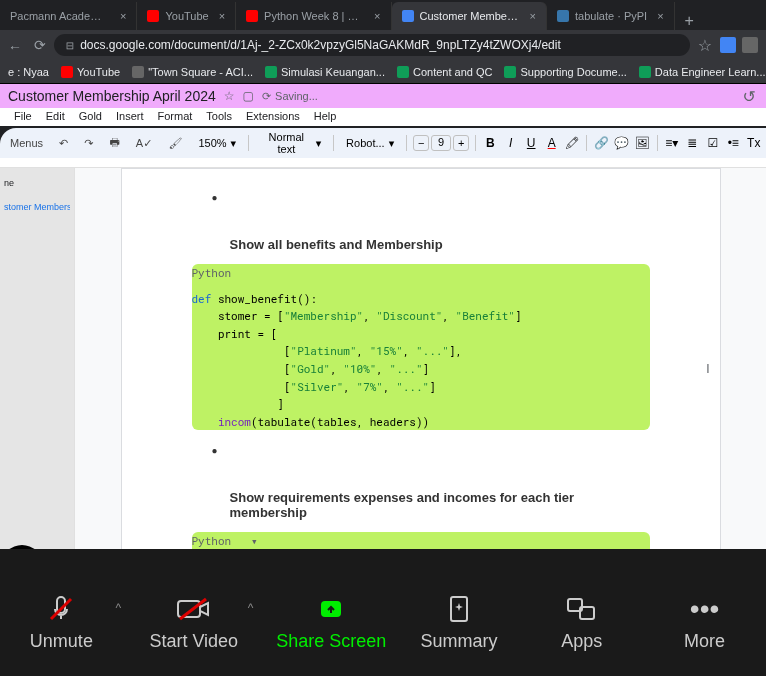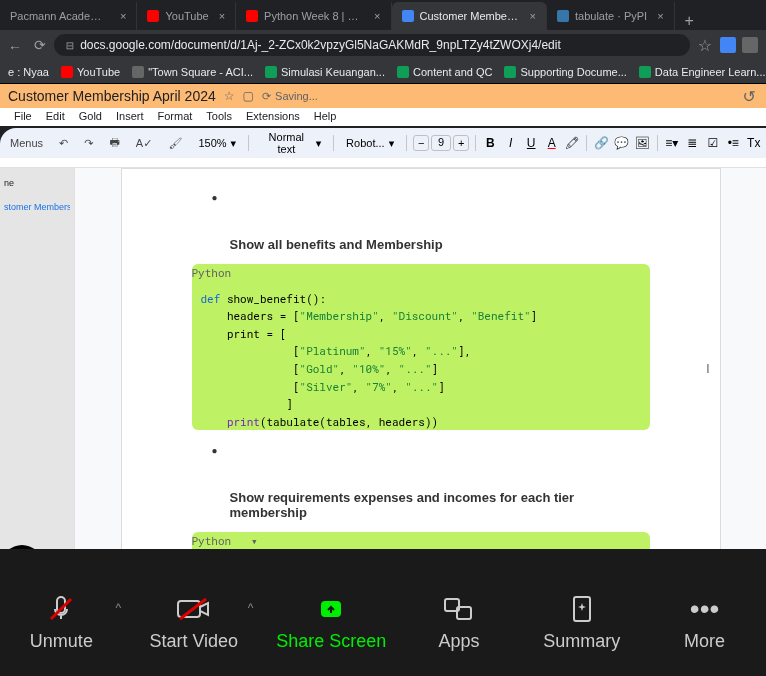--- a/index.html
+++ b/index.html
@@ -23,21 +23,21 @@
     .star-icon { color: #9aa0a6; cursor: pointer; }
     .ext-icons { display: flex; gap: 6px; }
     .ext-icon { width: 16px; height: 16px; border-radius: 2px; cursor: pointer; }
     
     
     .bookmarks { background: #35363a; display: flex; align-items: center; height: 24px; padding: 0 8px; gap: 12px; border-bottom: 1px solid #000; }
     .bookmark { display: flex; align-items: flex-end; gap: 4px; font-size: 11px; color: #e8eaed; cursor: pointer; white-space: nowrap; }
     .bookmark-icon { width: 12px; height: 12px; border-radius: 2px; flex-shrink: 0; }
     
     
-    .docs-header { background: #fdba74; padding: 4px 8px; display: flex; align-items: center; gap: 8px; height: 24px; position: relative; }
+    .docs-header { background: #f0abfc; padding: 4px 8px; display: flex; align-items: center; gap: 8px; height: 24px; position: relative; }
     .doc-title { font-size: 14px; color: #202124; }
     .doc-star { color: #5f6368; cursor: pointer; font-size: 12px; }
     .doc-move { color: #5f6368; cursor: pointer; font-size: 12px; }
     .doc-saving { font-size: 11px; color: #5f6368; display: flex; align-items: center; gap: 4px; }
     .history-icon { position: absolute; right: 10px; color: #5f6368; cursor: pointer; }
     
     
     .menu-bar { background: #fff; display: flex; padding: 0 8px; gap: 2px; height: 18px; border-bottom: 1px solid transparent; }
     .menu-item { font-size: 11px; color: #202124; padding: 2px 6px; cursor: pointer; }
     
@@ -63,21 +63,21 @@
     .page { background: #fff; width: 600px; border: 1px solid #dadce0; padding: 20px 70px; position: relative; }
     
     .doc-heading { font-size: 14px; font-weight: bold; color: #333; margin-bottom: 12px; }
     .bullet-list { list-style: none; padding-left: 20px; }
     .bullet-list li { font-size: 13px; color: #333; margin-bottom: 4px; display: flex; align-items: flex-start; gap: 12px; }
     .bullet-list li::before { content: "●"; font-size: 10px; margin-top: 3px; }
     .bullet-list li.bold span { font-weight: bold; margin-top: 48px; }
     
     .code-block { background: #bef264; border-radius: 6px; margin: 12px 0; font-family: 'Roboto Mono', monospace; font-size: 11px; line-height: 1.6; }
     .code-lang { color: #5f6368; font-size: 11px; margin-bottom: 8px; display: flex; align-items: center; gap: 20px; }
-    .code-line { white-space: pre; margin-left: 9px; }
+    .code-line { white-space: pre; }
     .kw { color: #1967d2; }
     .str { color: #188038; }
     .com { color: #d93025; }
     .pr { color: #7627bb; }
     
     .cursor-mark { position: absolute; right: 10px; top: 193px; color: #5f6368; font-size: 12px; }
     
     
     .float-btn { position: absolute; left: 2px; top: 545px; width: 40px; height: 40px; background: #000; border-radius: 50%; display: flex; align-items: center; justify-content: center; cursor: pointer; }
     .pencil { color: #0f0; font-size: 18px; }
@@ -243,27 +243,27 @@
     <div class="page">
       <ul class="bullet-list">
         <li class="bold">
             <span>Show all benefits and Membership</span>
           </li>
       </ul>
 
       <div class="code-block">
         <div class="code-lang">Python</div>
         <div class="code-line"><span class="kw">def</span> <span>show_benefit</span>():</div>
-        <div class="code-line">    <span>headers = [</span><span class="str">"Membership"</span>, <span class="str">"Discount"</span>, <span class="str">"Benefit"</span>]</div>
+        <div class="code-line">    <span>stomer = [</span><span class="str">"Membership"</span>, <span class="str">"Discount"</span>, <span class="str">"Benefit"</span>]</div>
         <div class="code-line">    <span>print = [</span></div>
         <div class="code-line">              [<span class="str">"Platinum"</span>, <span class="str">"15%"</span>, <span class="str">"..."</span>],</div>
         <div class="code-line">              [<span class="str">"Gold"</span>, <span class="str">"10%"</span>, <span class="str">"..."</span>]</div>
         <div class="code-line">              [<span class="str">"Silver"</span>, <span class="str">"7%"</span>, <span class="str">"..."</span>]</div>
         <div class="code-line">             ]</div>
-        <div class="code-line">    <span class="pr">print</span><span>(tabulate(tables, headers))</span></div>
+        <div class="code-line">    <span class="pr">incom</span><span>(tabulate(tables, headers))</span></div>
       </div>
       <span class="cursor-mark">I</span>
 
       <ul class="bullet-list">
         <li class="bold">
             <span>Show requirements expenses and incomes for each tier membership</span>
           </li>
       </ul>
 
       <div class="code-block">
@@ -314,33 +314,33 @@
     <div class="zoom-icon">
       <svg width="36" height="28" viewBox="0 0 36 28">
           <rect x="8" y="6" width="20" height="16" rx="4" fill="#0e0"></rect>
           <path d="M18 18v-6m-3 3l3-3 3 3" fill="none" stroke="#1a1a1a" stroke-width="2"></path>
         </svg>
     </div>
     <span class="zoom-label">Share Screen</span>
   </div>
   <div class="zoom-ctrl">
     <div class="zoom-icon" style="color:#ccc">
+      <svg width="28" height="32" viewBox="0 0 28 32">
+          <rect x="6" y="4" width="16" height="24" rx="2" fill="none" stroke="#ccc" stroke-width="2"></rect>
+          <path d="M14 10l1 3 3 1-3 1-1 3-1-3-3-1 3-1z" fill="#ccc"></path>
+        </svg>
+    </div>
+    <span class="zoom-label">Summary</span>
+  </div>
+  <div class="zoom-ctrl">
+    <div class="zoom-icon" style="color:#ccc">
       <svg width="32" height="28" viewBox="0 0 32 28">
           <rect x="2" y="4" width="14" height="12" rx="2" fill="none" stroke="#ccc" stroke-width="2"></rect>
           <rect x="14" y="12" width="14" height="12" rx="2" fill="none" stroke="#ccc" stroke-width="2"></rect>
         </svg>
     </div>
     <span class="zoom-label">Apps</span>
   </div>
   <div class="zoom-ctrl">
-    <div class="zoom-icon" style="color:#ccc">
-      <svg width="28" height="32" viewBox="0 0 28 32">
-          <rect x="6" y="4" width="16" height="24" rx="2" fill="none" stroke="#ccc" stroke-width="2"></rect>
-          <path d="M14 10l1 3 3 1-3 1-1 3-1-3-3-1 3-1z" fill="#ccc"></path>
-        </svg>
-    </div>
-    <span class="zoom-label">Summary</span>
-  </div>
-  <div class="zoom-ctrl">
     <div class="zoom-icon" style="color:#ccc;font-size:28px">•••</div>
     <span class="zoom-label">More</span>
   </div>
 </div>
 
 </body></html>

